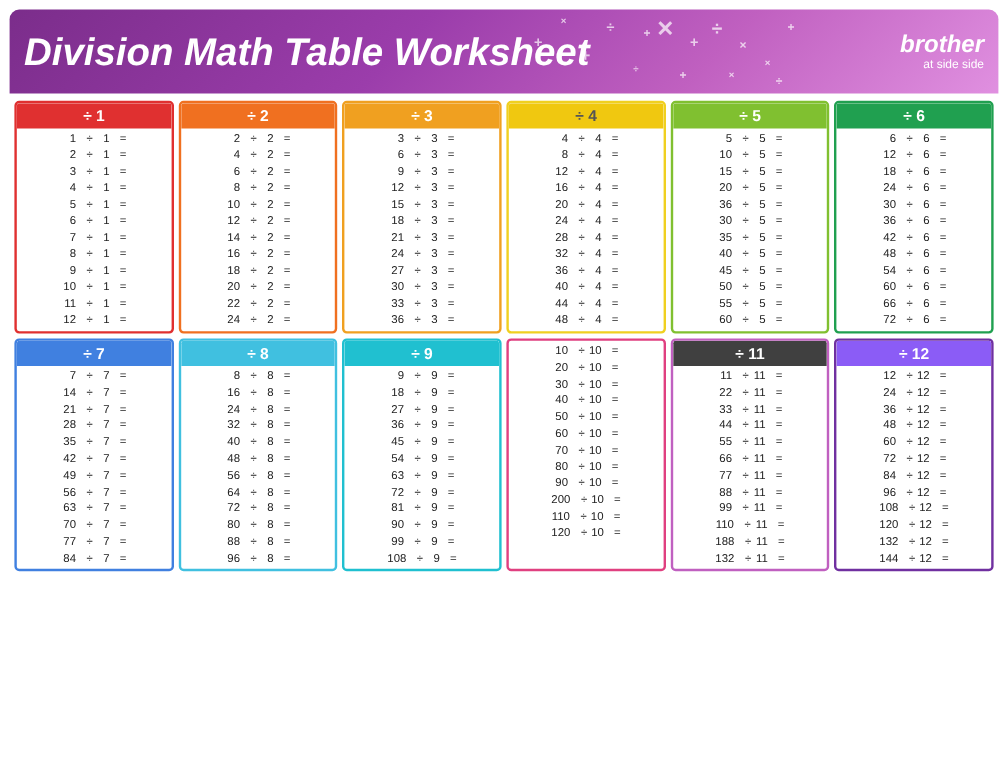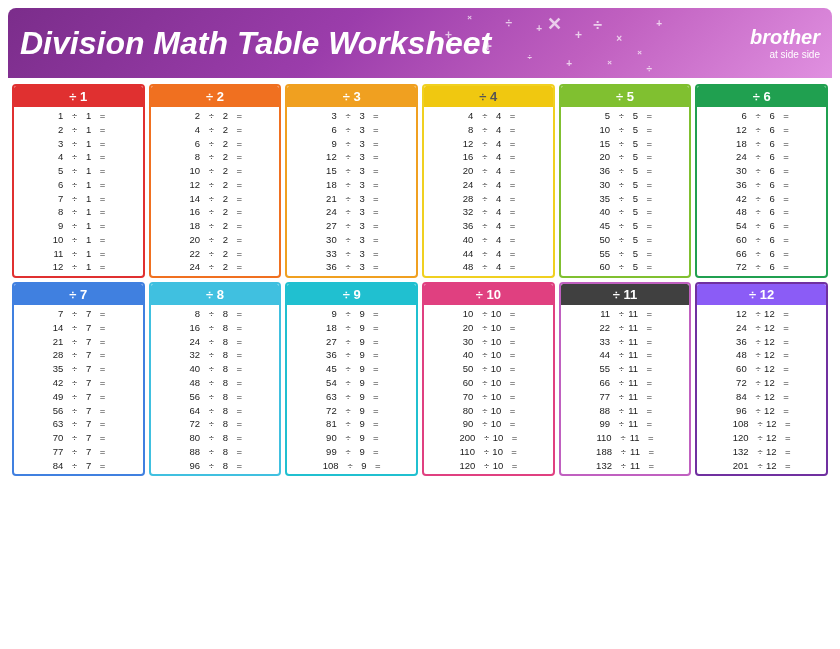--- a/index.html
+++ b/index.html
@@ -911,21 +911,20 @@
           <div class="table-row-item">
               <span class="num-col">108</span>
               <span class="sym-col">÷</span>
               <span class="num-col">9</span>
               <span class="sym-col">=</span>
             </div>
         </div>
       </div>
 
       <div class="table-card card-10">
-        <div class="table-header">÷ 10</div>
         <div class="table-body">
           <div class="table-row-item">
               <span class="num-col">10</span>
               <span class="sym-col">÷</span>
               <span class="num-col">10</span>
               <span class="sym-col">=</span>
             </div>
           <div class="table-row-item">
               <span class="num-col">20</span>
               <span class="sym-col">÷</span>
@@ -1136,21 +1135,21 @@
               <span class="num-col">12</span>
               <span class="sym-col">=</span>
             </div>
           <div class="table-row-item">
               <span class="num-col">132</span>
               <span class="sym-col">÷</span>
               <span class="num-col">12</span>
               <span class="sym-col">=</span>
             </div>
           <div class="table-row-item">
-              <span class="num-col">201</span>
+              <span class="num-col">144</span>
               <span class="sym-col">÷</span>
               <span class="num-col">12</span>
               <span class="sym-col">=</span>
             </div>
         </div>
       </div>
 
     </div>
   </div>
 </div>

